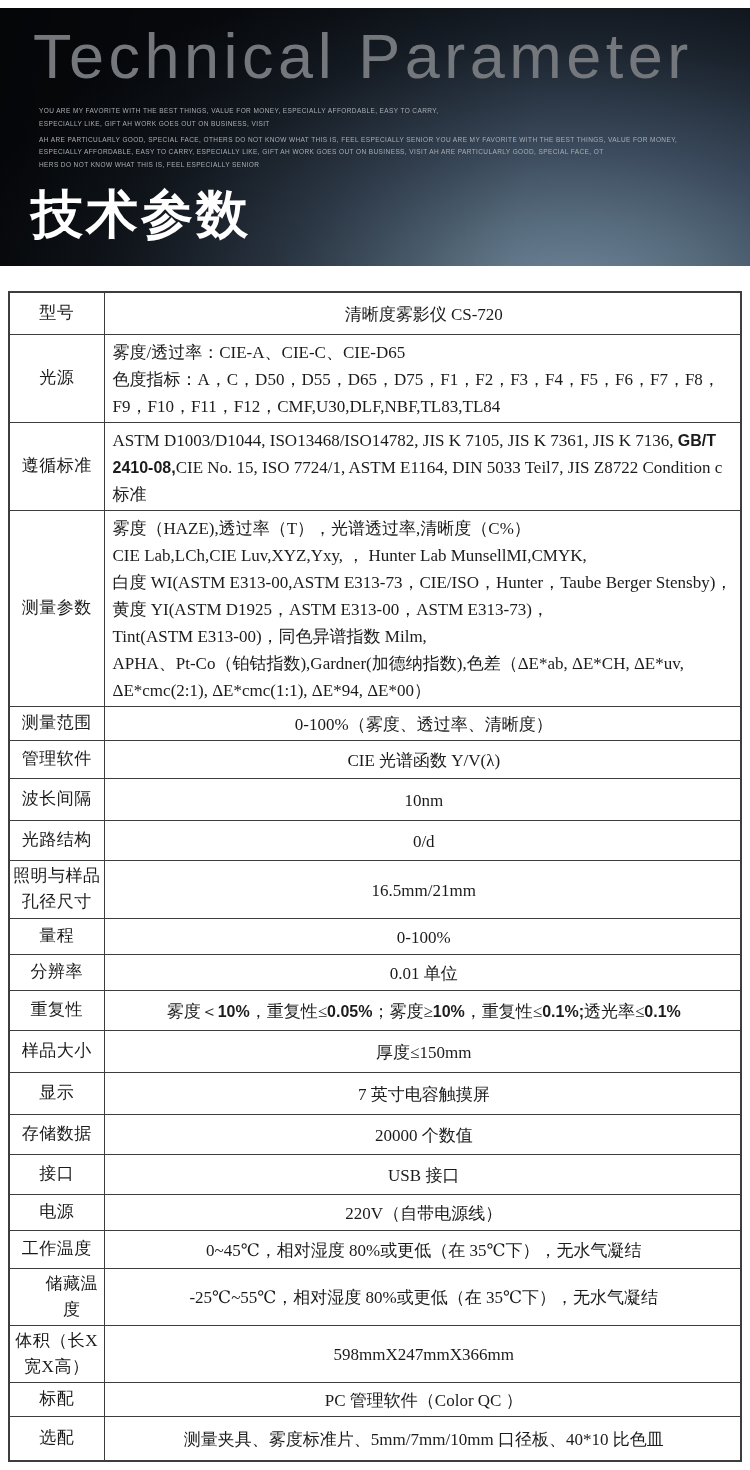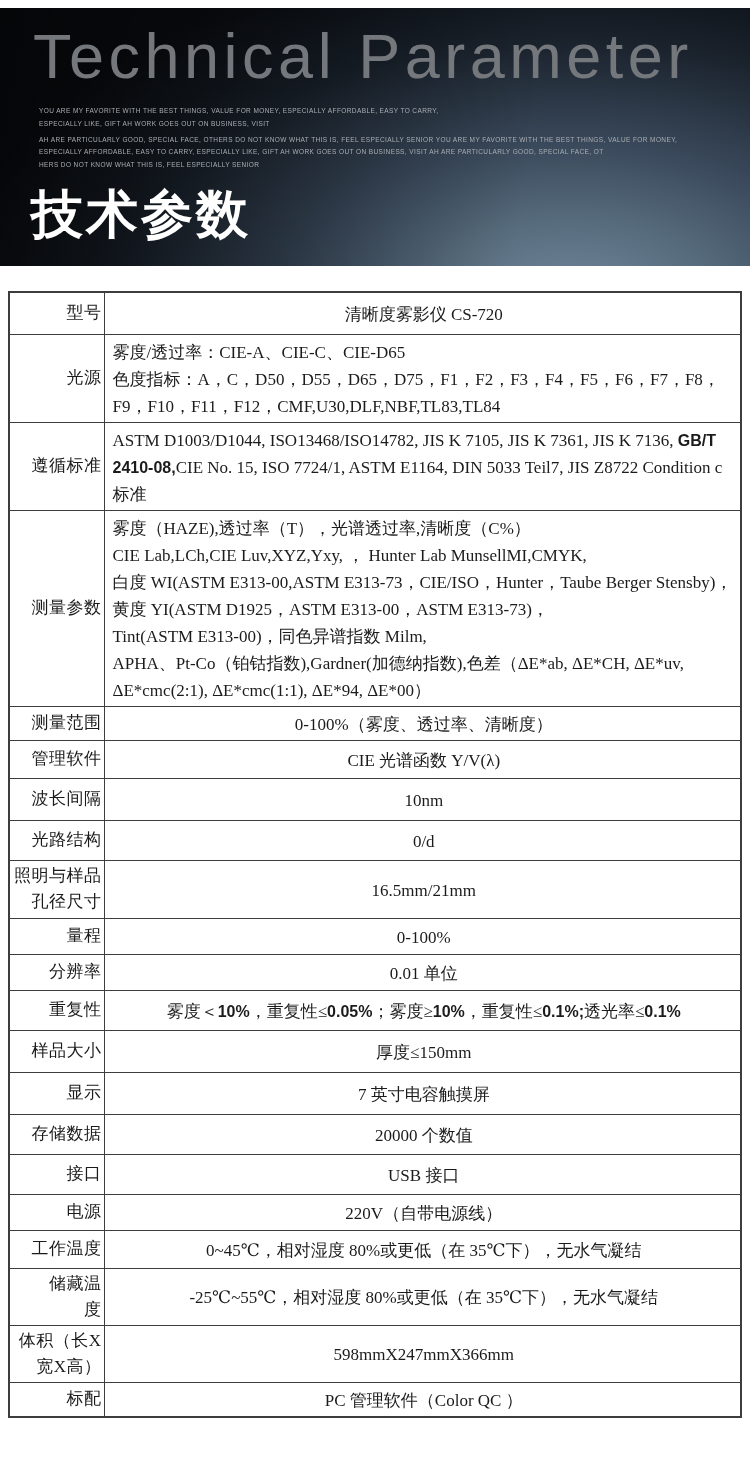--- a/index.html
+++ b/index.html
@@ -43,21 +43,21 @@
   table.spec-table {
     width:734px; border-collapse:collapse; table-layout:fixed;
     border:2px solid #3d3d3d;
   }
   td {
     border:1px solid #3d3d3d;
     color:#1b1b1b; font-size:17px;
     vertical-align:middle;
   }
   td.label-cell {
-    width:95px; text-align:right; white-space:pre-line;
+    width:95px; text-align:center; white-space:pre-line;
     line-height:26px; padding:2px 2px; letter-spacing:0.5px;margin-top:20px;
   }
   td.value-cell { padding:4px 5px 2px 8px; }
   td.value-cell .value-line { line-height:27px; word-break:break-word; }
   td.value-cell.align-center { text-align:center; }
   td.value-cell.align-left  { text-align:left; }
   .bold-seg {
     font-family:"Liberation Sans","DejaVu Sans",sans-serif;
     font-weight:700; font-size:16px;
   }
@@ -211,15 +211,21 @@
           <td class="value-cell align-center">
             <div class="value-line"><span>598mmX247mmX366mm</span></div>
           </td>
         </tr>
         <tr>
           <td class="label-cell" style="height: 30px;">标配</td>
           <td class="value-cell align-center">
             <div class="value-line"><span>PC 管理软件（Color QC ）</span></div>
           </td>
         </tr>
+        <tr>
+          <td class="label-cell" style="height: 45px;">选配</td>
+          <td class="value-cell align-center">
+            <div class="value-line"><span>测量夹具、雾度标准片、5mm/7mm/10mm 口径板、40*10 比色皿</span></div>
+          </td>
+        </tr>
       </tbody>
   </table>
 </div>
 
 </body></html>

